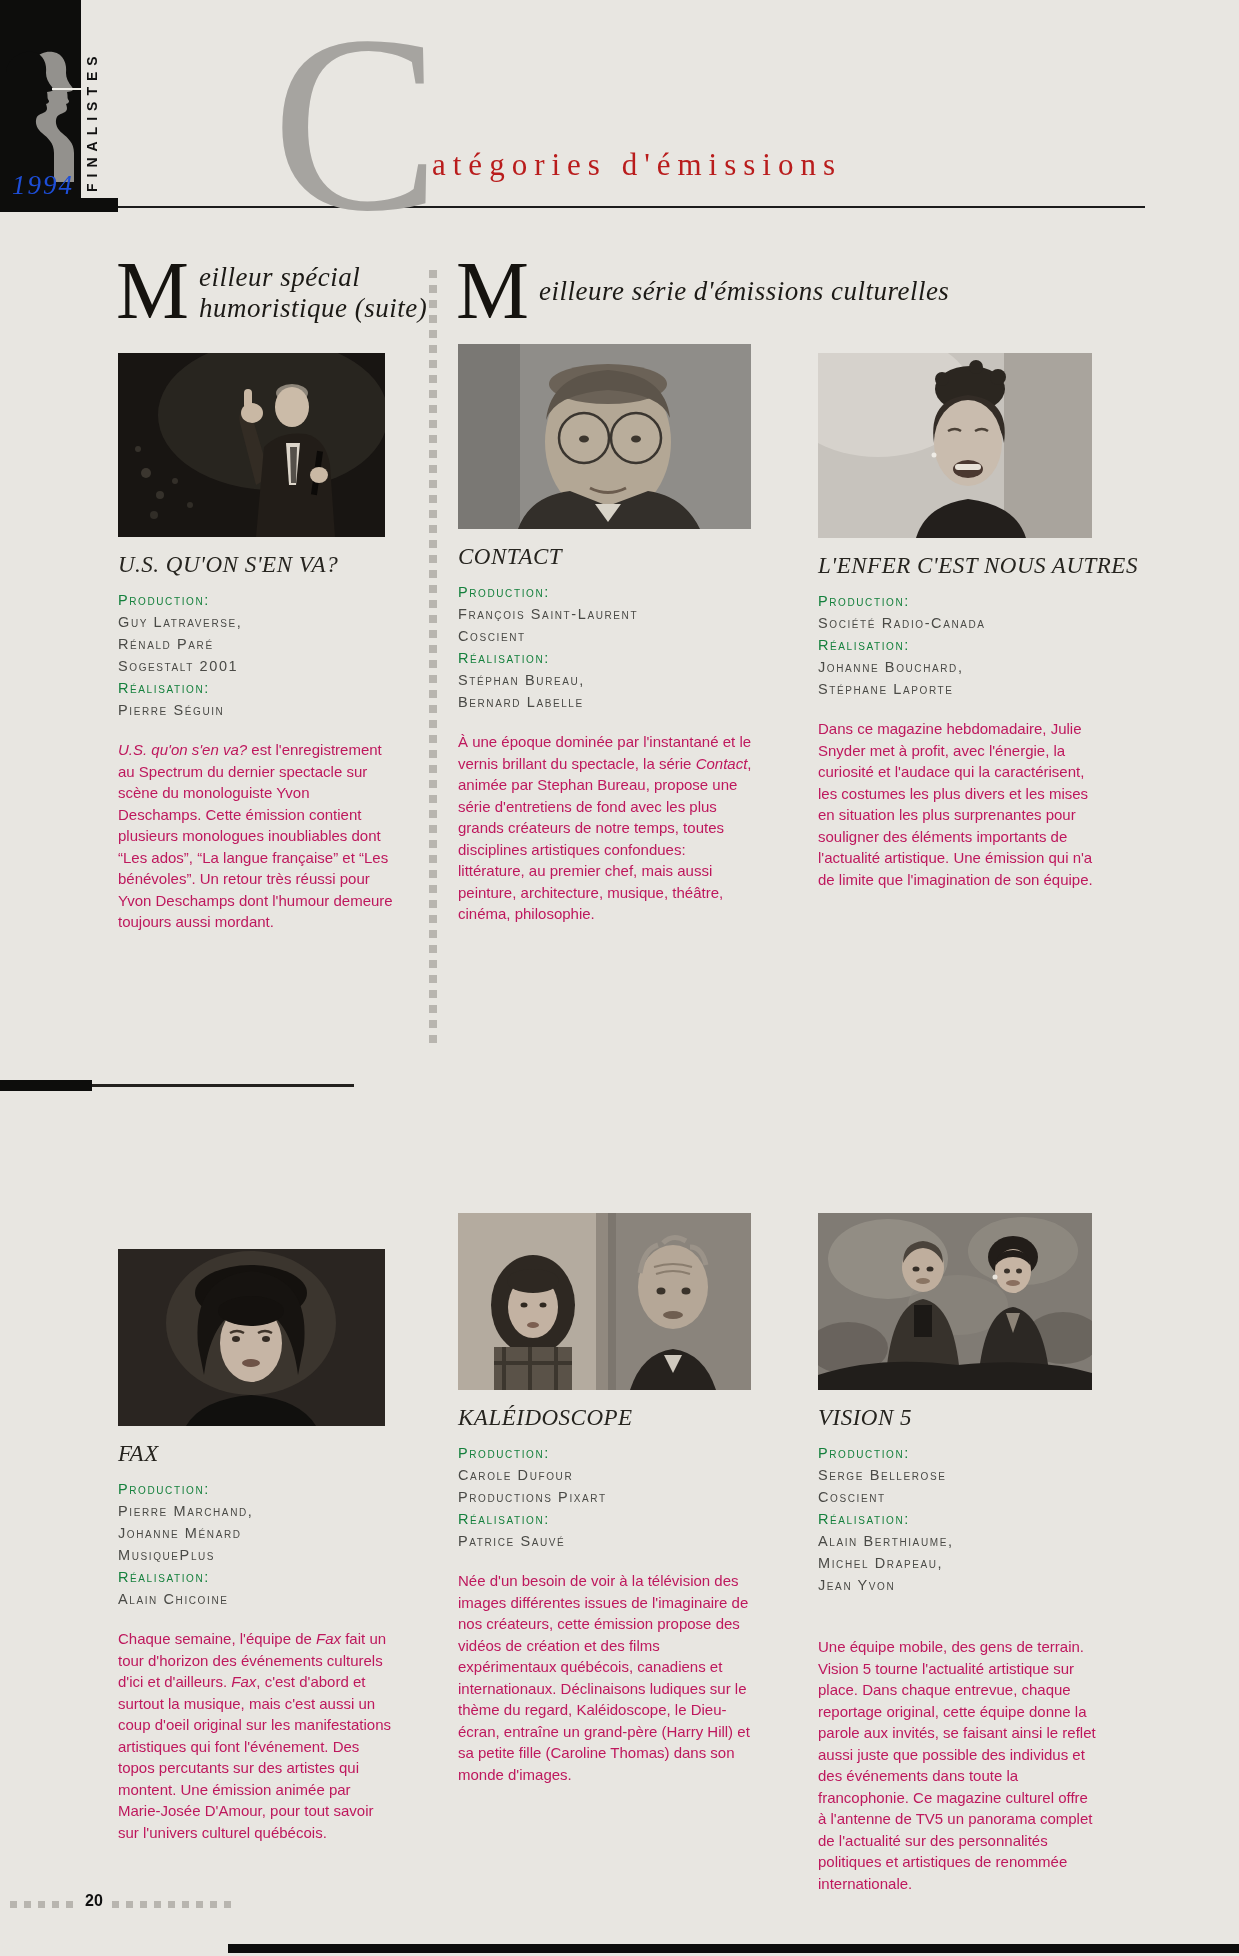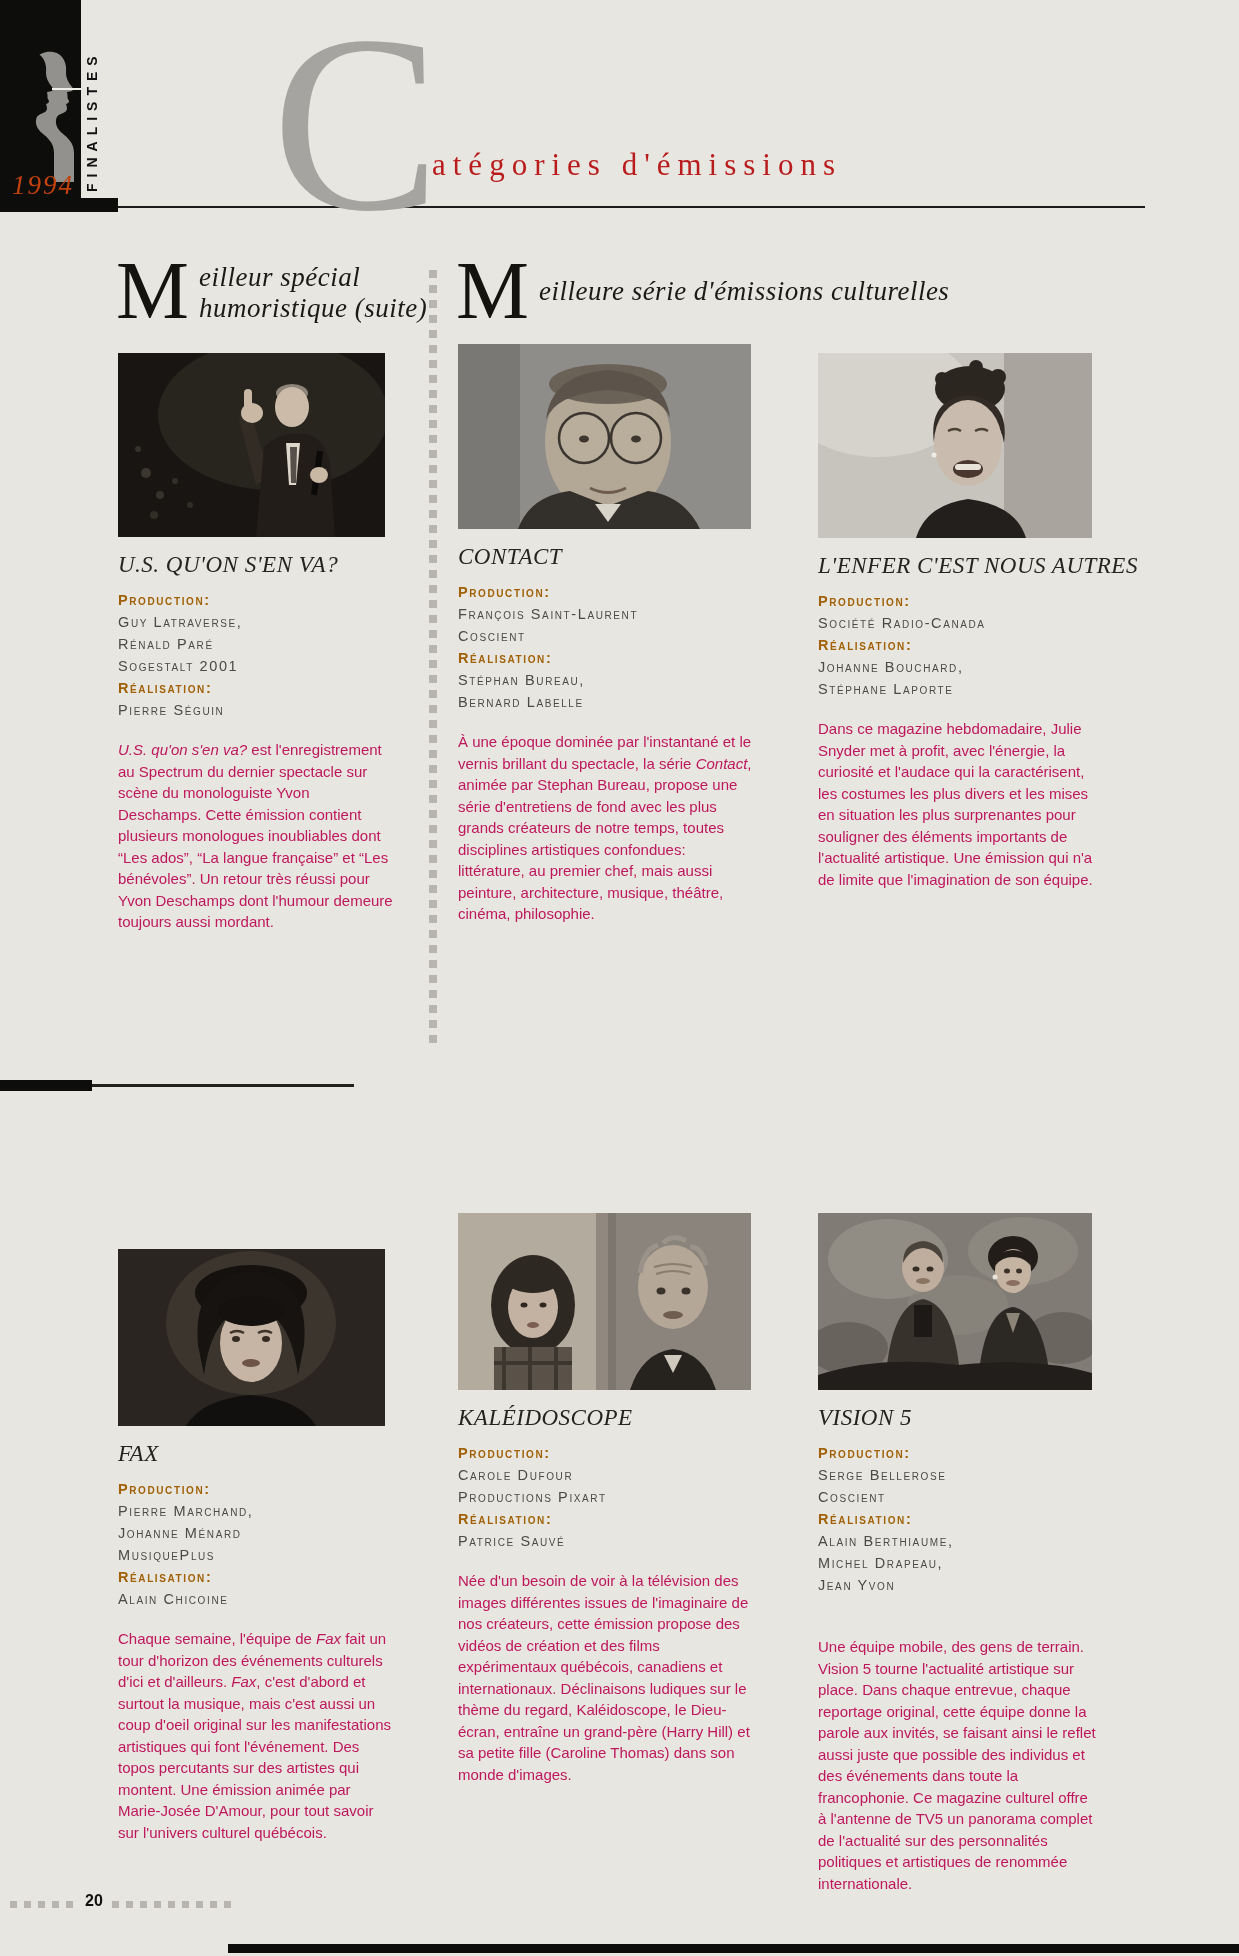--- a/index.html
+++ b/index.html
@@ -9,21 +9,21 @@
     position:relative; width:1239px; height:1956px;
     background:#e8e6e1; overflow:hidden;
     font-family:"Liberation Sans", sans-serif; color:#1a1a1a;
   }
   .abs { position:absolute; }
 
   
   .logo-block { left:0; top:0; width:81px; height:198px; background:#0d0d0c; }
   .logo-step  { left:0; top:198px; width:118px; height:14px; background:#0d0d0c; }
   .forehead-line { left:52px; top:88px; width:30px; height:2px; background:#f0eee9; }
-  .year { left:12px; top:172px; font:italic 27px/1 "Liberation Serif", serif; color:#c2410c; letter-spacing:2px; }
+  .year { left:12px; top:172px; font:italic 27px/1 "Liberation Serif", serif; color:#1d4ed8; letter-spacing:2px; }
   .finalistes {
     left:84px; top:48px; height:144px;
     writing-mode:vertical-rl; transform:rotate(180deg);
     font:700 14px "Liberation Sans", sans-serif; letter-spacing:6px; color:#111;
   }
 
   
   .top-rule { left:118px; top:206px; width:1027px; height:2px; background:#1c1c1c; }
   .c-drop {
     left:272px; top:16px; font:400 252px/216px "Liberation Serif", serif;
@@ -54,21 +54,21 @@
 
   
   .entry { position:absolute; width:278px; }
   .photo { display:block; background:#555; }
   .etitle {
     margin-top:15px; font:italic 23px/26px "Liberation Serif", serif;
     font-weight:400; color:#26241f; letter-spacing:.5px; white-space:nowrap;
   }
   .credits { margin-top:11px; }
   .cl { font-size:14.5px; line-height:22px; font-variant:small-caps; letter-spacing:1.6px; }
-  .cl.lab { font-weight:700; color:#a16207; }
+  .cl.lab { font-weight:400; color:#15803d; }
   .cl.nm  { font-weight:400; color:#4a4a46; }
   .desc { margin-top:18px; font-size:15px; line-height:21.5px; color:#be185d; }
   .desc i { font-style:italic; }
   .desc-vision { margin-top:40px; }
 
   
   .dots-h {
     height:7px;
     background:repeating-linear-gradient(90deg, #b8b5af 0 7px, rgba(0,0,0,0) 7px 14px);
   }

